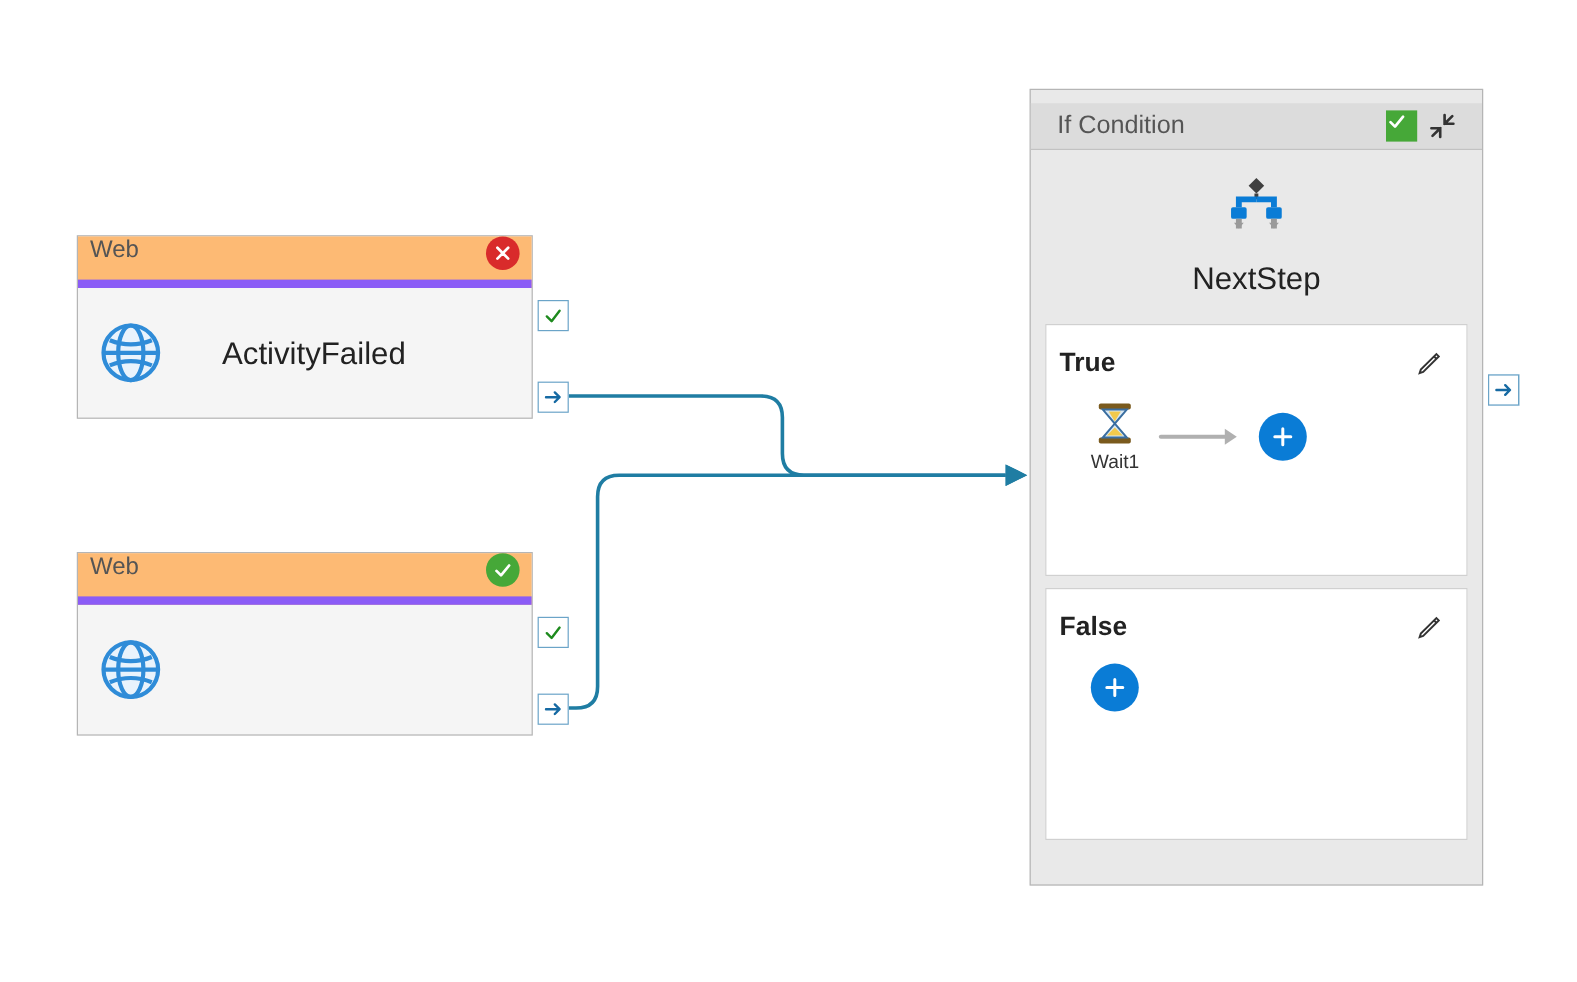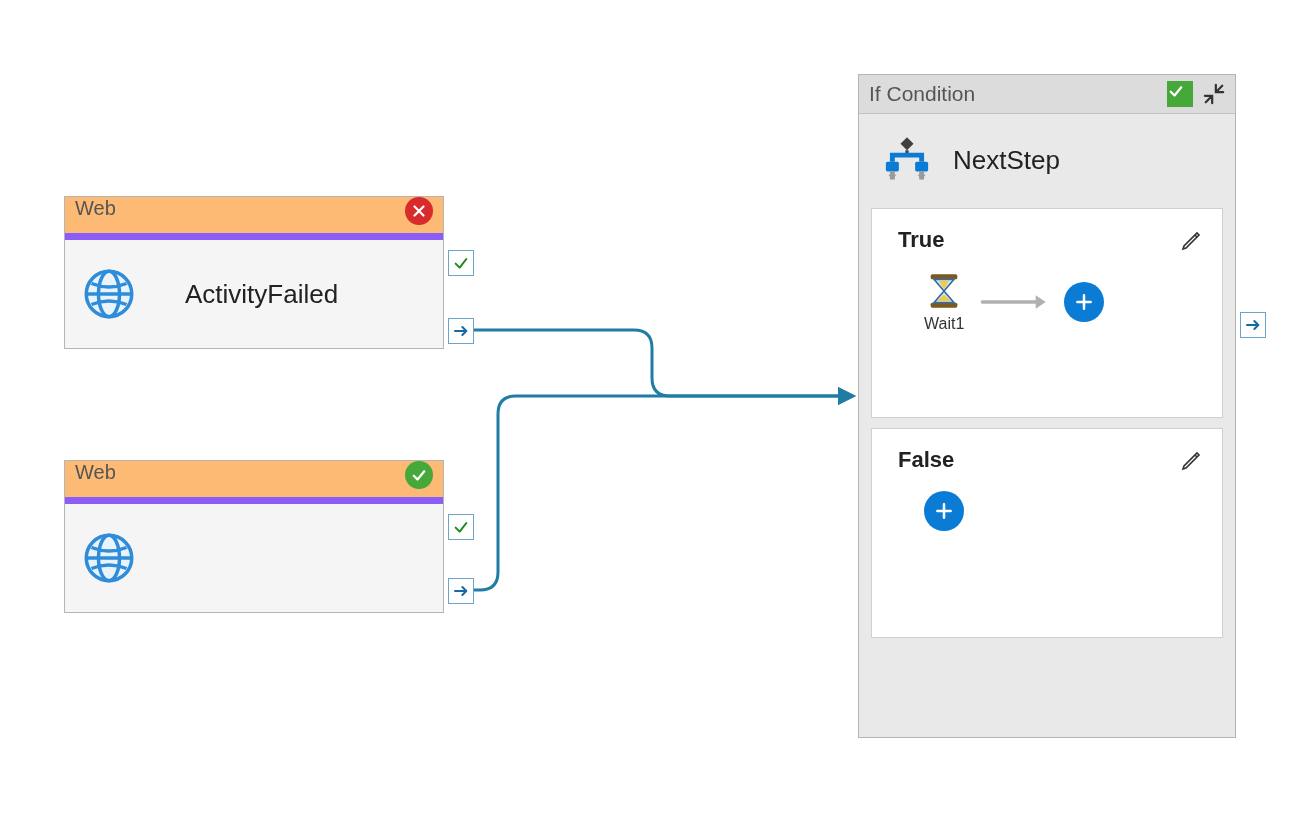--- a/index.html
+++ b/index.html
@@ -81,38 +81,40 @@
     border: 1px solid #b5b5b5;
     background: #e9e9e9;
     box-sizing: border-box;
   }
   .container-header {
     height: 38px;
     background: #dcdcdc;
     border-bottom: 1px solid #c2c2c2;
     display:flex;
     align-items:center;
-    padding: 0 10px;
+    padding: 0 22px;
     color:#555;
     font-size:21px;
+    margin-top:11px;
   }
   .container-header .right { margin-left:auto; display:flex; align-items:center; gap:10px;}
   .container-subtitle {
     display:flex;
     align-items:center;
     gap:20px;
     padding: 20px 22px 12px 22px;
     font-size:26px;
     color:#222;
+    flex-direction:column;
   }
   .branch {
     margin: 10px 12px;
     background:#ffffff;
     border:1px solid #d0d0d0;
-    padding: 18px 18px 28px 26px;
+    padding: 18px 18px 28px 11px;
     box-sizing:border-box;
   }
   .branch .branch-head {
     display:flex;
     align-items:center;
     justify-content:space-between;
     font-size:22px;
     font-weight:600;
     color:#222;
     margin-bottom: 18px;

